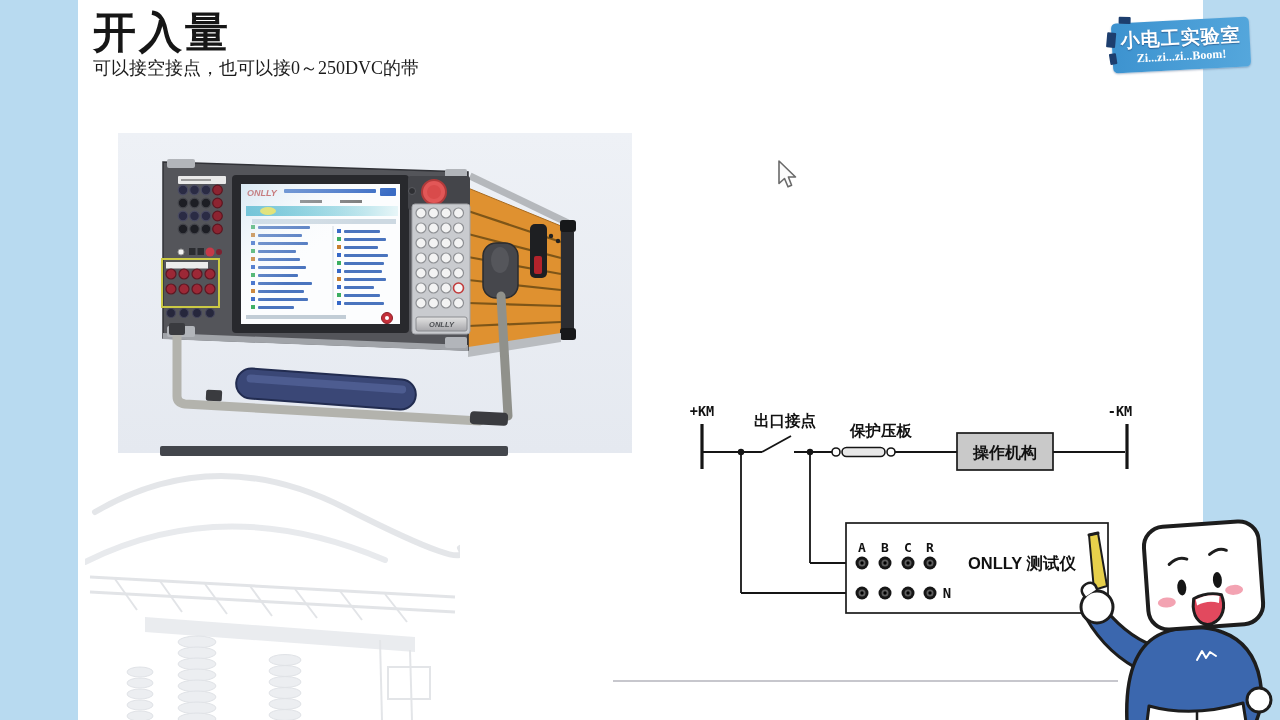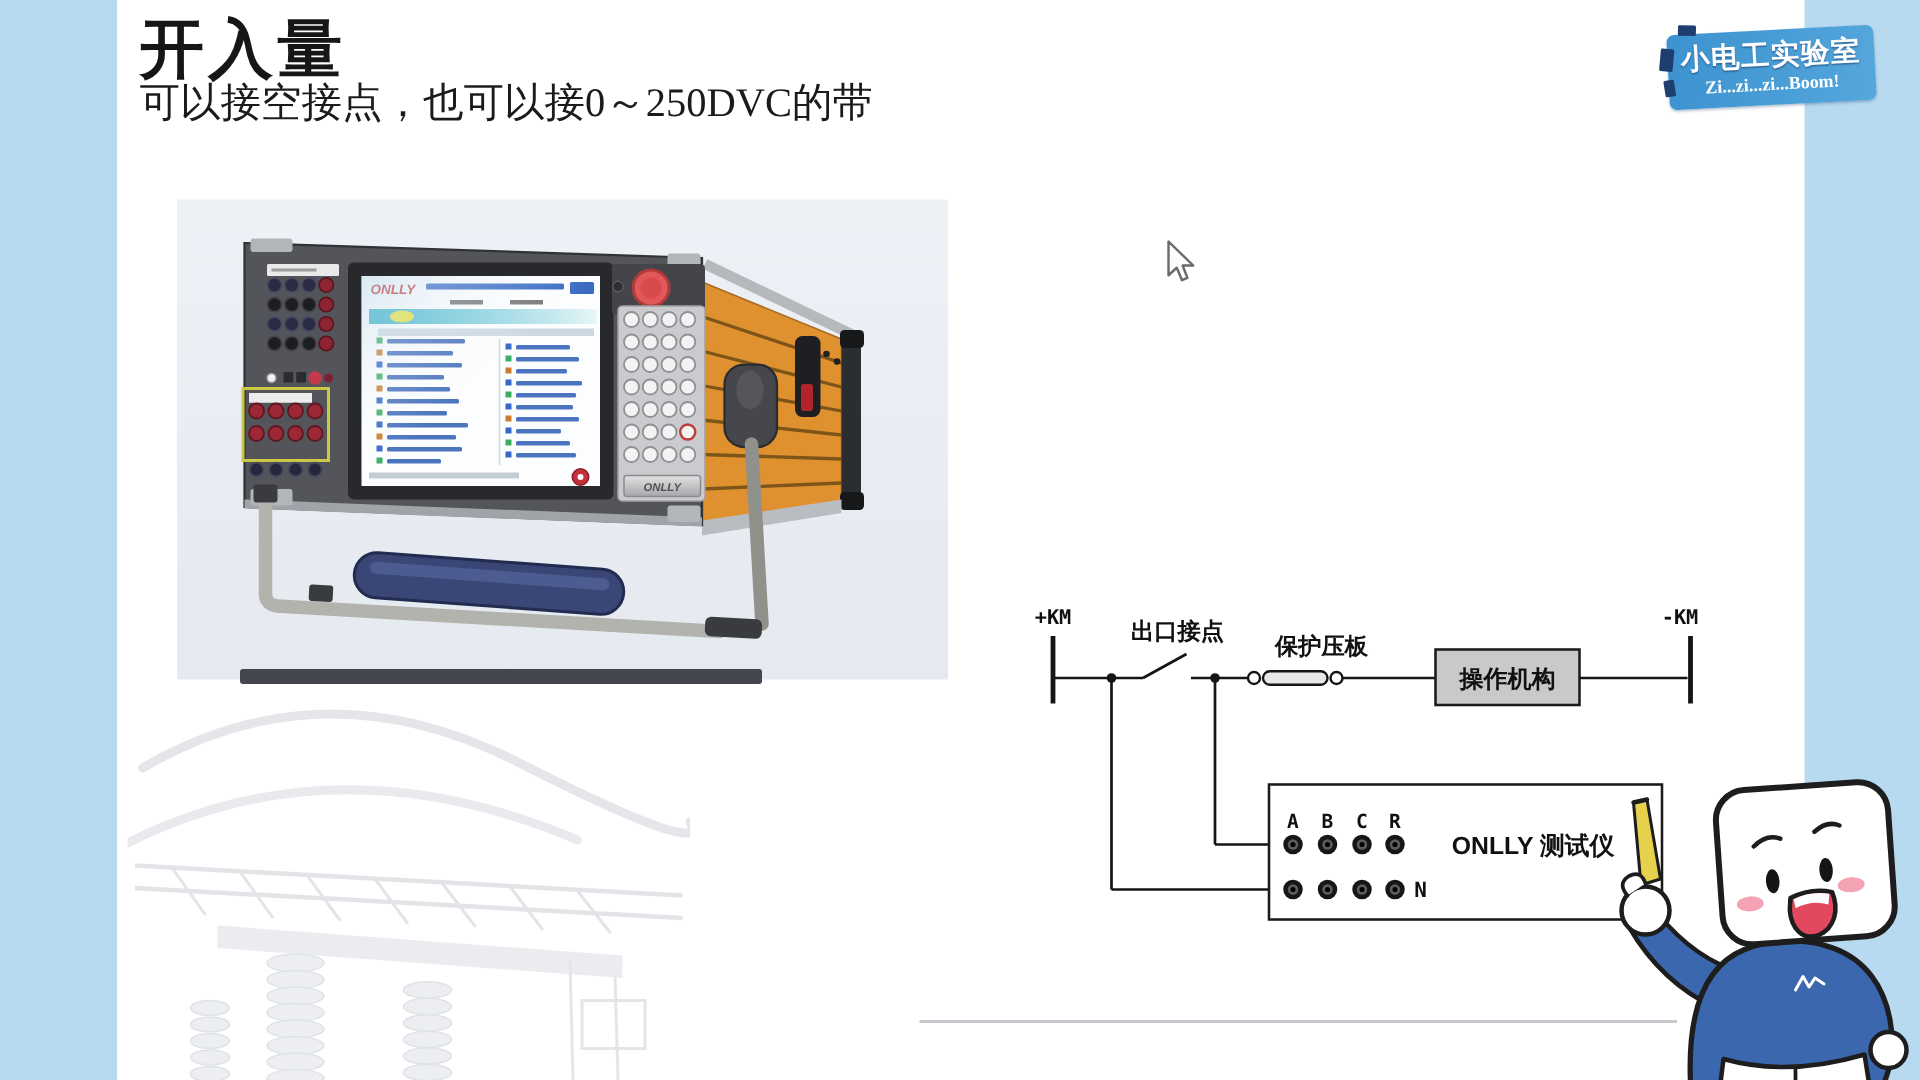--- a/index.html
+++ b/index.html
@@ -7,21 +7,21 @@
          font-family:"Liberation Sans","DejaVu Sans",sans-serif;}
   .abs{position:absolute;}
   
   .strip{top:0;height:720px;background:#b8daf0;}
   .strip.left{left:0;width:78px;}
   .strip.right{left:1203px;width:77px;}
   
   .title{left:93px;top:4px;font-family:"Liberation Serif","DejaVu Serif",serif;
          font-size:43px;font-weight:700;color:#161616;letter-spacing:3px;}
   .subtitle{left:93px;top:52px;width:560px;font-family:"Liberation Serif","DejaVu Serif",serif;
-            font-size:27px;line-height:33px;color:#1b1b1b;}
+            font-size:18px;line-height:33px;color:#1b1b1b;}
   
   .badge{left:1112px;top:20px;width:138px;height:50px;background:linear-gradient(100deg,#3c92cf,#55a7dc);
          border-radius:5px;transform:rotate(-3deg);display:flex;flex-direction:column;
          align-items:center;justify-content:center;box-shadow:0 1px 2px rgba(30,60,110,.35);}
   .badge .nm{color:#fff;font-weight:700;font-size:19px;letter-spacing:1px;line-height:22px;
              text-shadow:0 1px 1px rgba(20,50,100,.5);}
   .badge .tg{color:#fff;font-weight:700;font-size:12px;line-height:15px;
              font-family:"Liberation Serif",serif;}
   .badge .deco{position:absolute;background:#1d3e6e;border-radius:1px;}
   .d1{left:-5px;top:9px;width:9px;height:15px;transform:rotate(8deg);}

